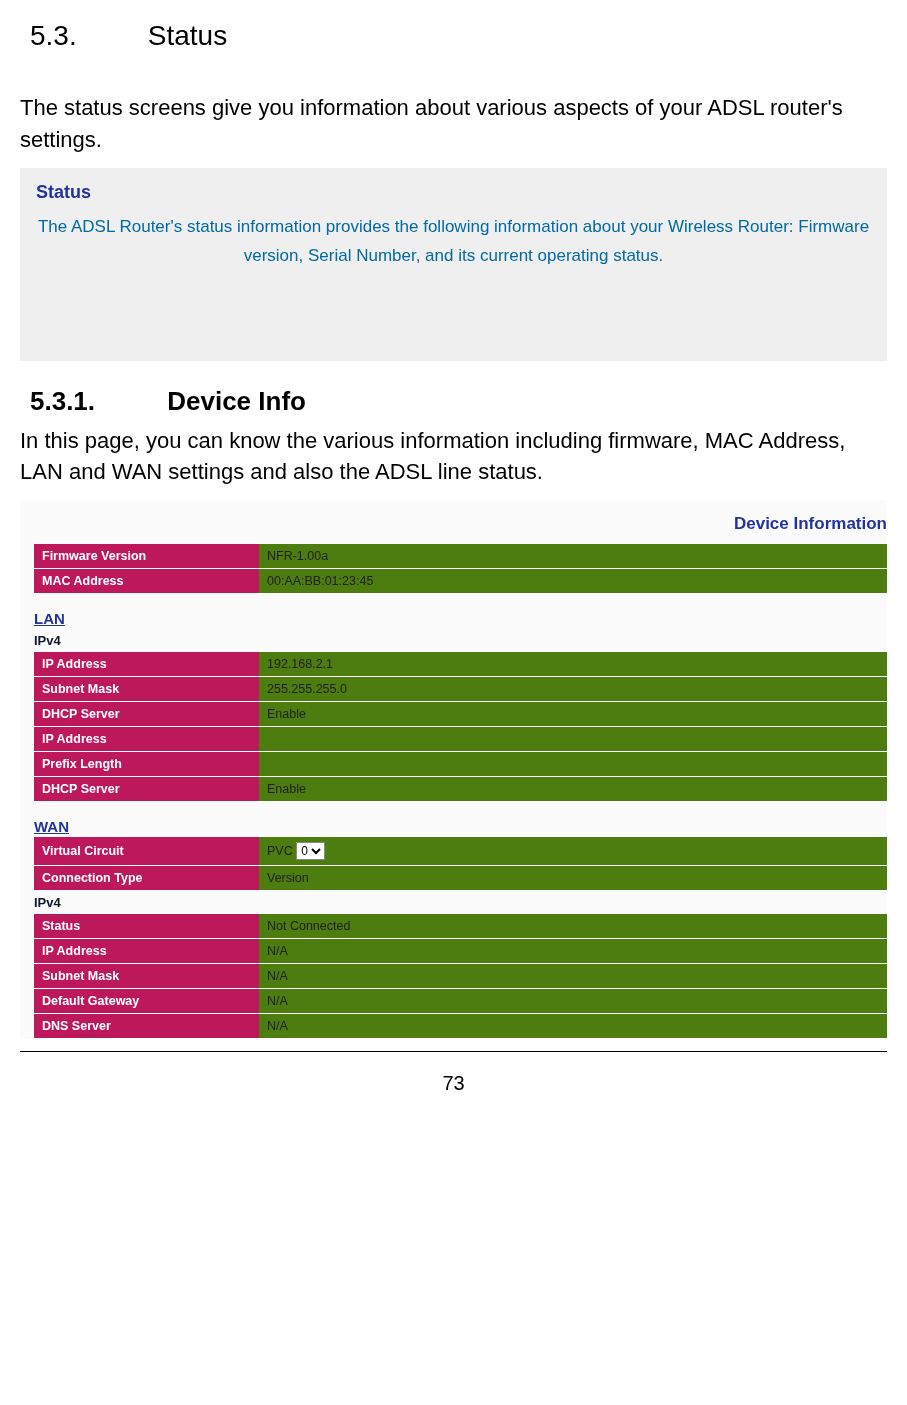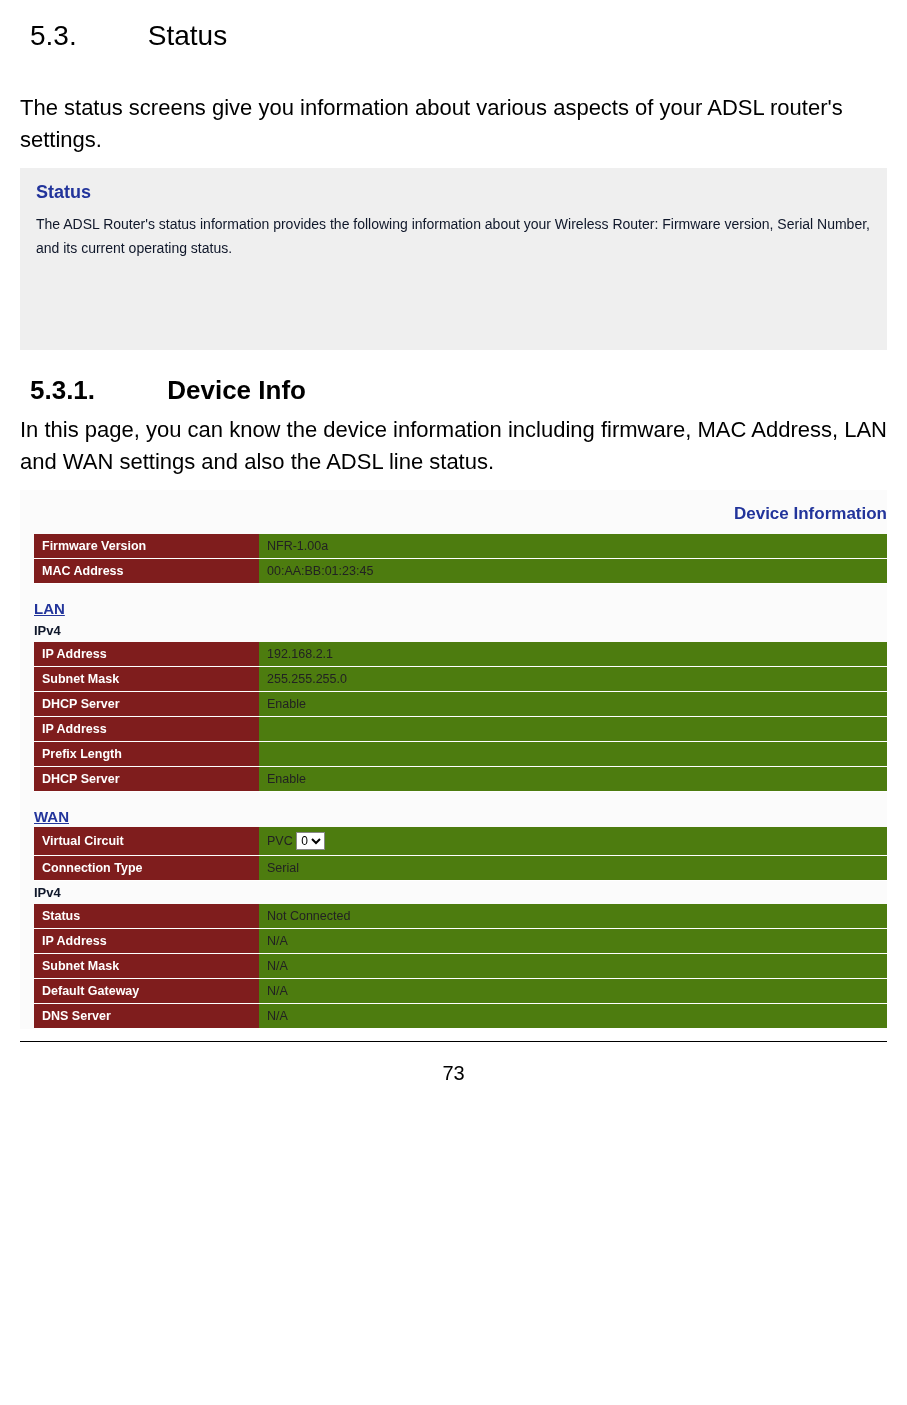--- a/index.html
+++ b/index.html
@@ -32,23 +32,24 @@
       padding: 14px 16px 90px 16px;
       margin: 0 0 20px 0;
     }
     .panel-title {
       color: #22349b;
       font-weight: bold;
       font-size: 18px;
       margin-bottom: 10px;
     }
     .panel-desc {
-      color: #0f172a;
-      font-size: 14px;
+      color: #0369a1;
+      font-size: 17px;
       line-height: 1.7;
+      text-align: center;
     }
     
     .dev-panel {
       background: #fbfbfb;
       padding: 14px 0 0 14px;
     }
     .dev-title {
       color: #22349b;
       font-weight: bold;
       font-size: 17px;
@@ -79,21 +80,21 @@
       width: 100%;
       font-size: 12.5px;
     }
     table.info td {
       padding: 5px 8px;
       border-bottom: 1px solid #fff;
       vertical-align: middle;
       height: 22px;
     }
     table.info td.label {
-      background: #7f1d1d;
+      background: #be185d;
       color: #fff;
       font-weight: bold;
       width: 225px;
     }
     table.info td.value {
       background: #4d7c0f;
       color: #222;
     }
     select.pvc {
       font-size: 12px;
@@ -121,21 +122,21 @@
 <div class="panel">
   <div class="panel-title">Status</div>
   <div class="panel-desc">The ADSL Router's status information provides the following information about your Wireless Router: Firmware version, Serial Number, and its current operating status.</div>
 </div>
 
 <div class="heading-2">
   <span class="num">5.3.1.</span>
   <span>Device Info</span>
 </div>
 
-<p class="body-text">In this page, you can know the device information including firmware, MAC Address, LAN and WAN settings and also the ADSL line status.</p>
+<p class="body-text">In this page, you can know the various information including firmware, MAC Address, LAN and WAN settings and also the ADSL line status.</p>
 
 <div class="dev-panel">
   <div class="dev-title">Device Information</div>
 
   <table class="info">
     <tbody>
         <tr>
           <td class="label">Firmware Version</td>
           <td class="value">NFR-1.00a</td>
         </tr>
@@ -188,21 +189,21 @@
       <td class="label">Virtual Circuit</td>
       <td class="value">
         <span>PVC</span>
         <select class="pvc">
           <option>0</option>
         </select>
       </td>
     </tr>
     <tr>
       <td class="label">Connection Type</td>
-      <td class="value">Serial</td>
+      <td class="value">Version</td>
     </tr>
   </tbody>
     </table>
   <div class="sub-title plain">IPv4</div>
   <table class="info">
     <tbody>
         <tr>
           <td class="label">Status</td>
           <td class="value">Not Connected</td>
         </tr>

